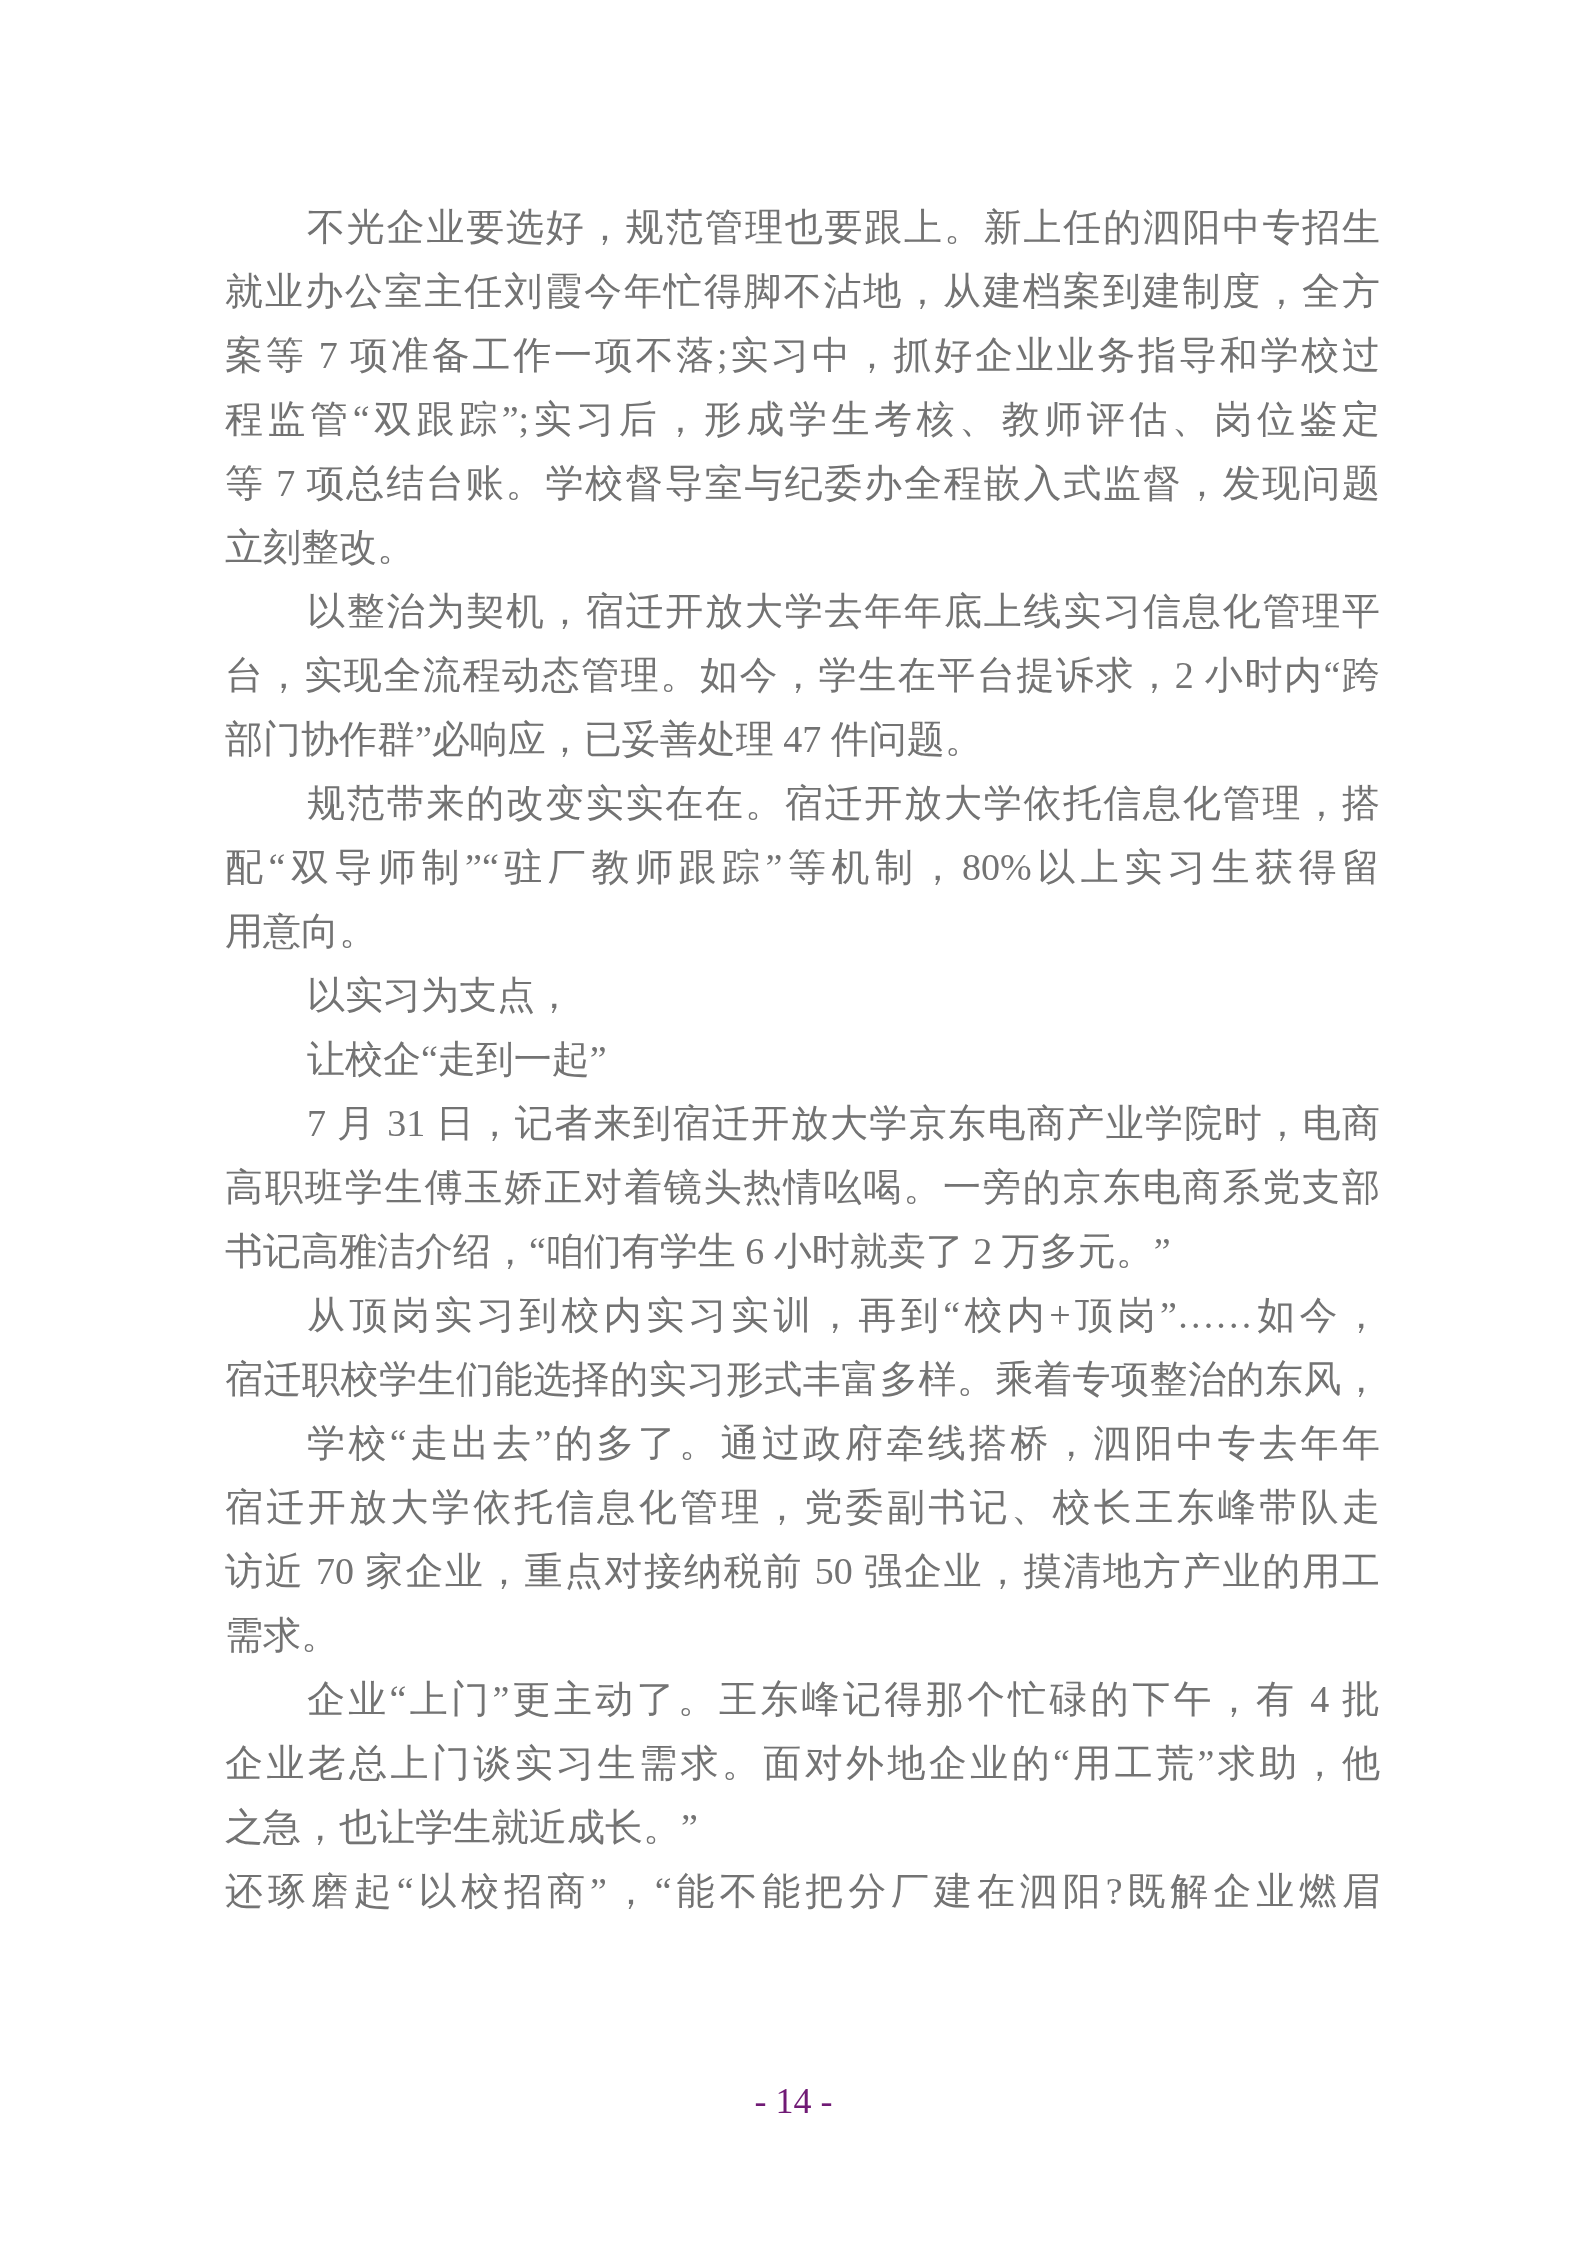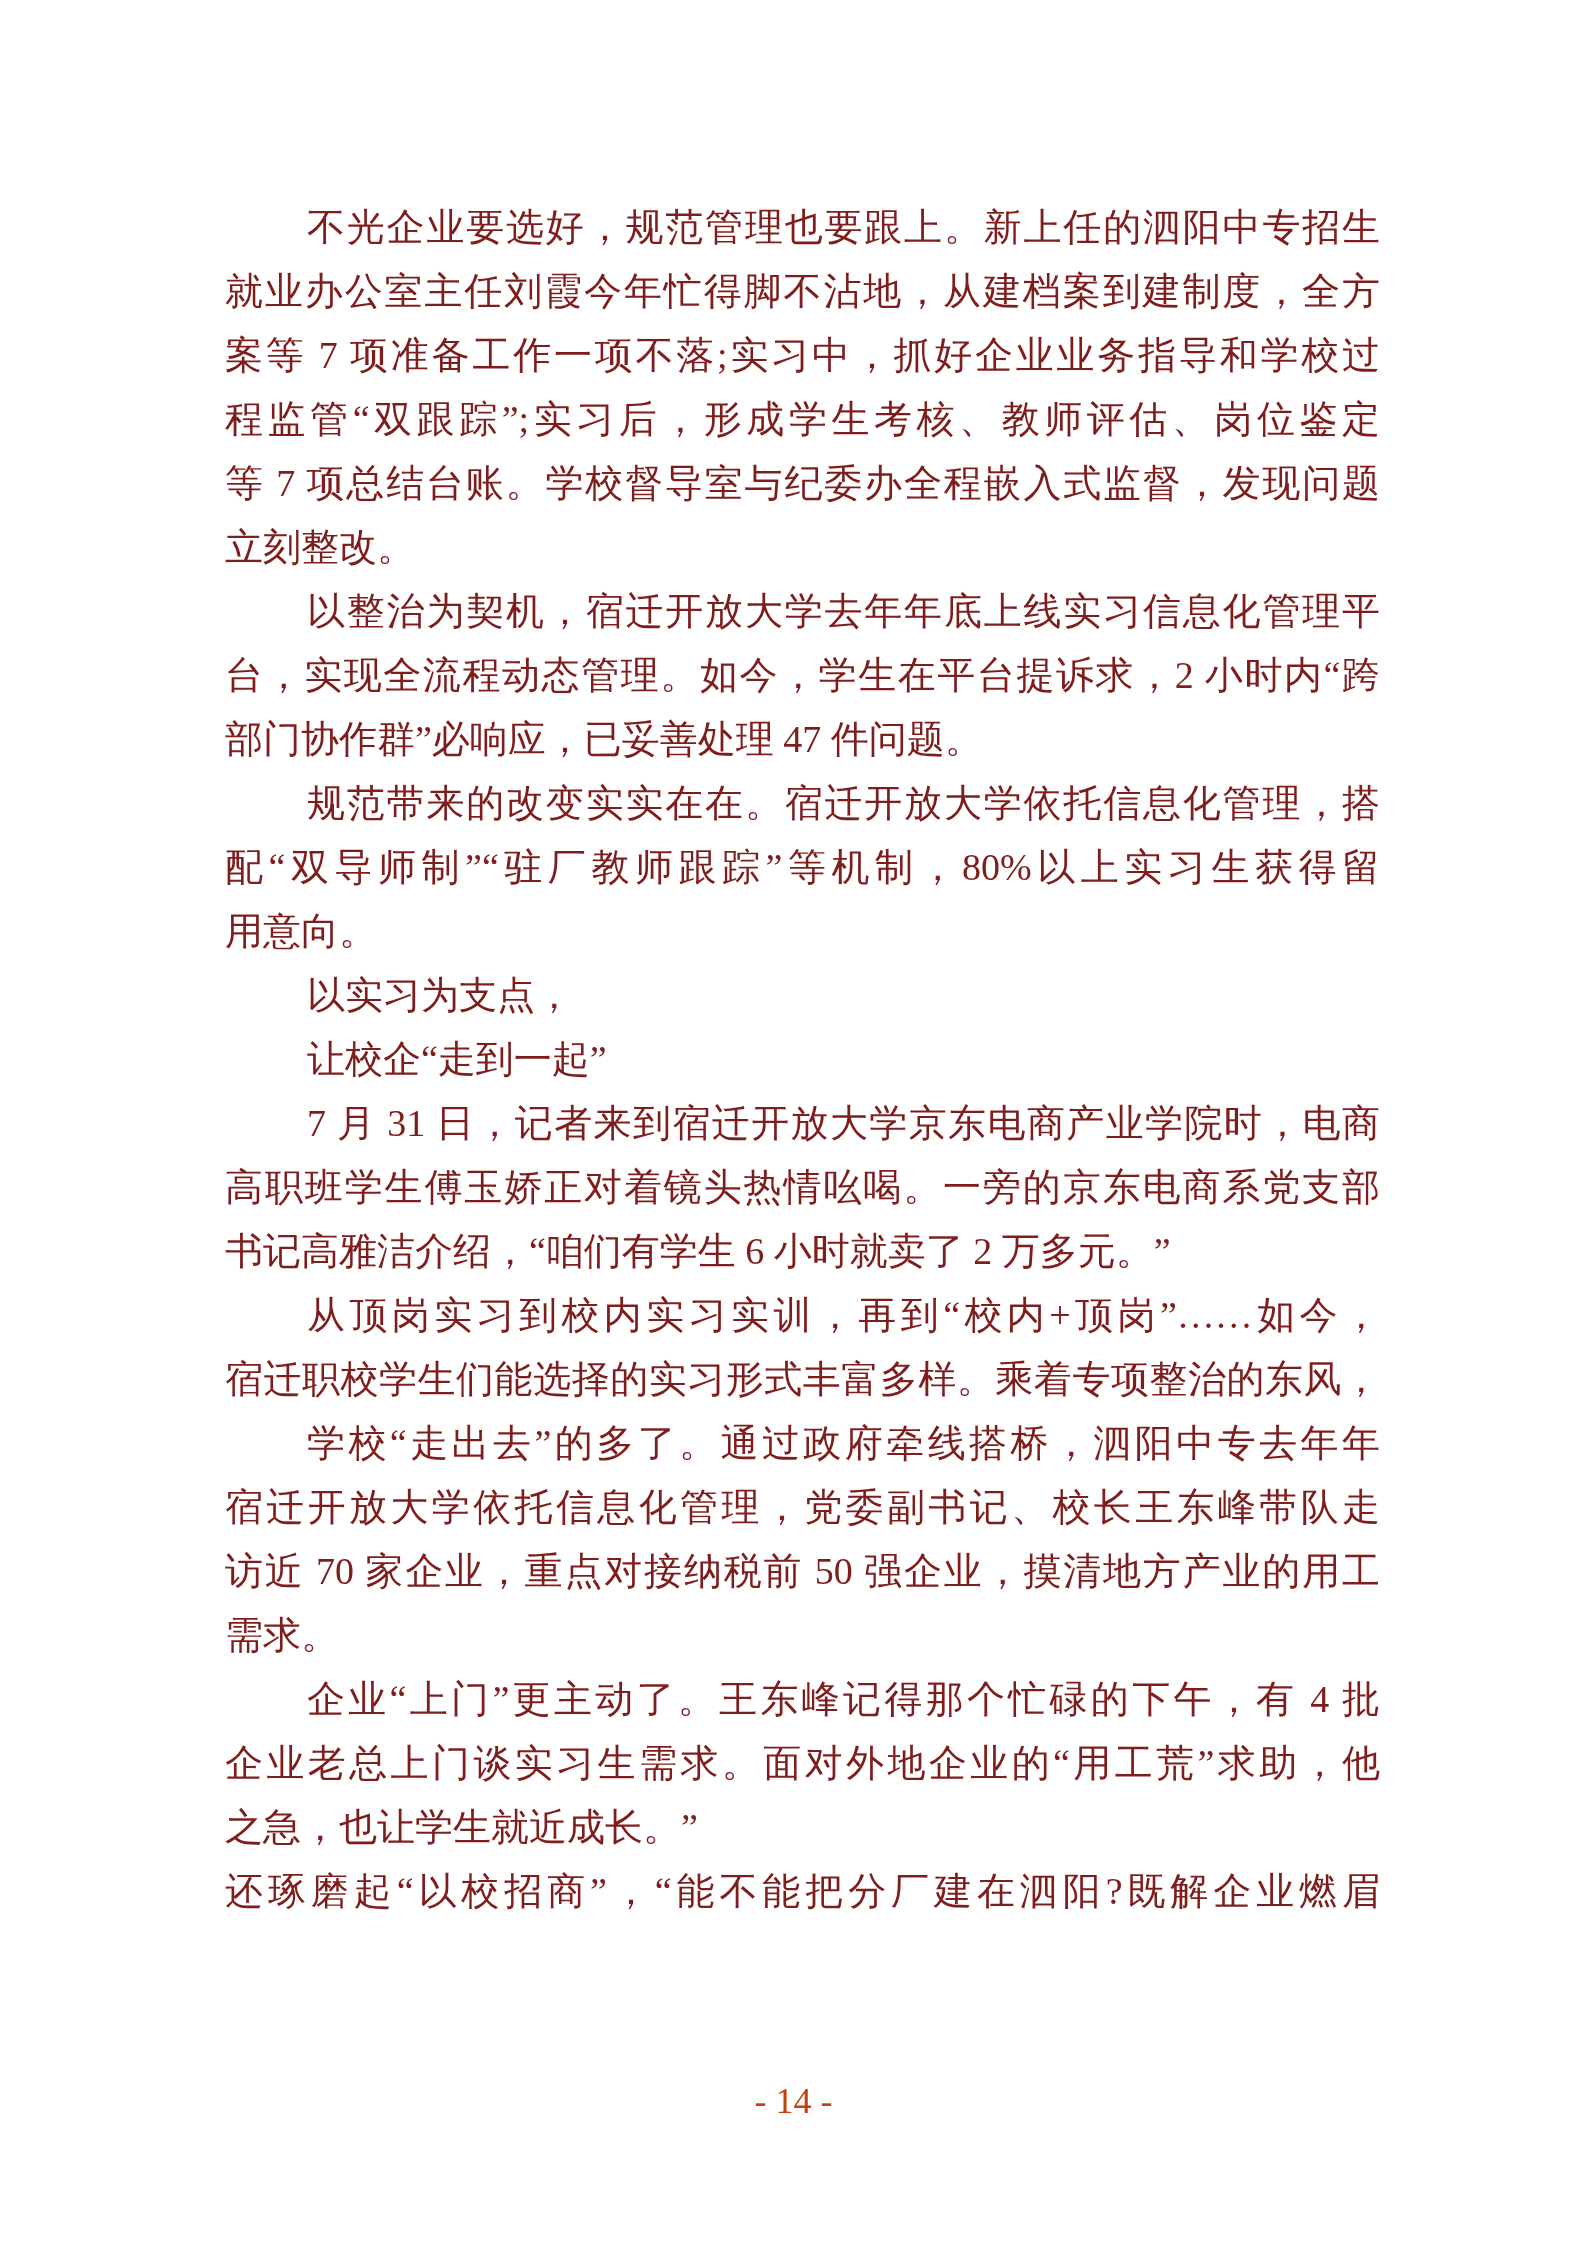--- a/index.html
+++ b/index.html
@@ -22,39 +22,39 @@
     top: 195px;
     width: 1155px;
   }
   .line {
     height: 64px;
     line-height: 64px;
     font-size: 38px;
     text-align: justify;
     text-align-last: justify;
     overflow: hidden;
-    color: #7f1d1d;
+    color: #737373;
   }
   .line.indent {
     text-indent: 82px;
   }
   .line.para-end {
     text-align: right;
     text-align-last: left;
   }
   .page-footer {
     position: absolute;
     top: 2075px;
     left: 0;
     width: 100%;
     height: 52px;
     line-height: 52px;
     text-align: center;
     font-size: 36px;
-    color: #c2410c;
+    color: #701a75;
   }
 </style>
 </head>
 <body>
 
 <div class="page">
   <div class="text-column">
       <div class="line indent">不光企业要选好，规范管理也要跟上。新上任的泗阳中专招生</div>
       <div class="line">就业办公室主任刘霞今年忙得脚不沾地，从建档案到建制度，全方</div>
       <div class="line">案等 7 项准备工作一项不落;实习中，抓好企业业务指导和学校过</div>

